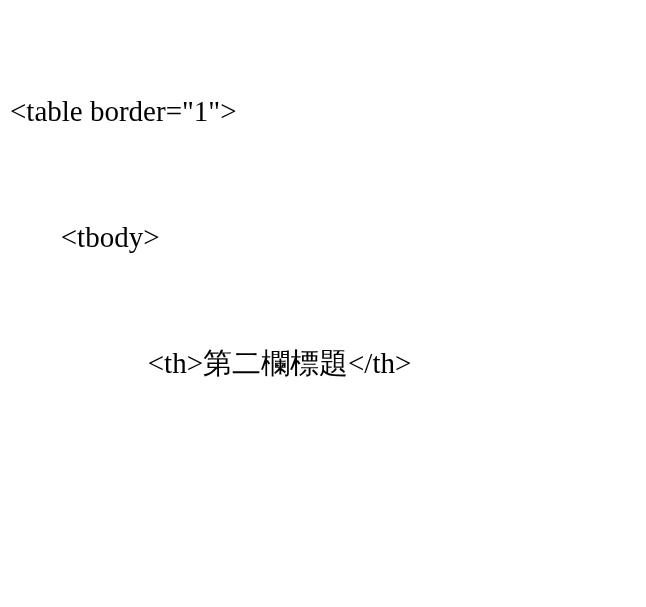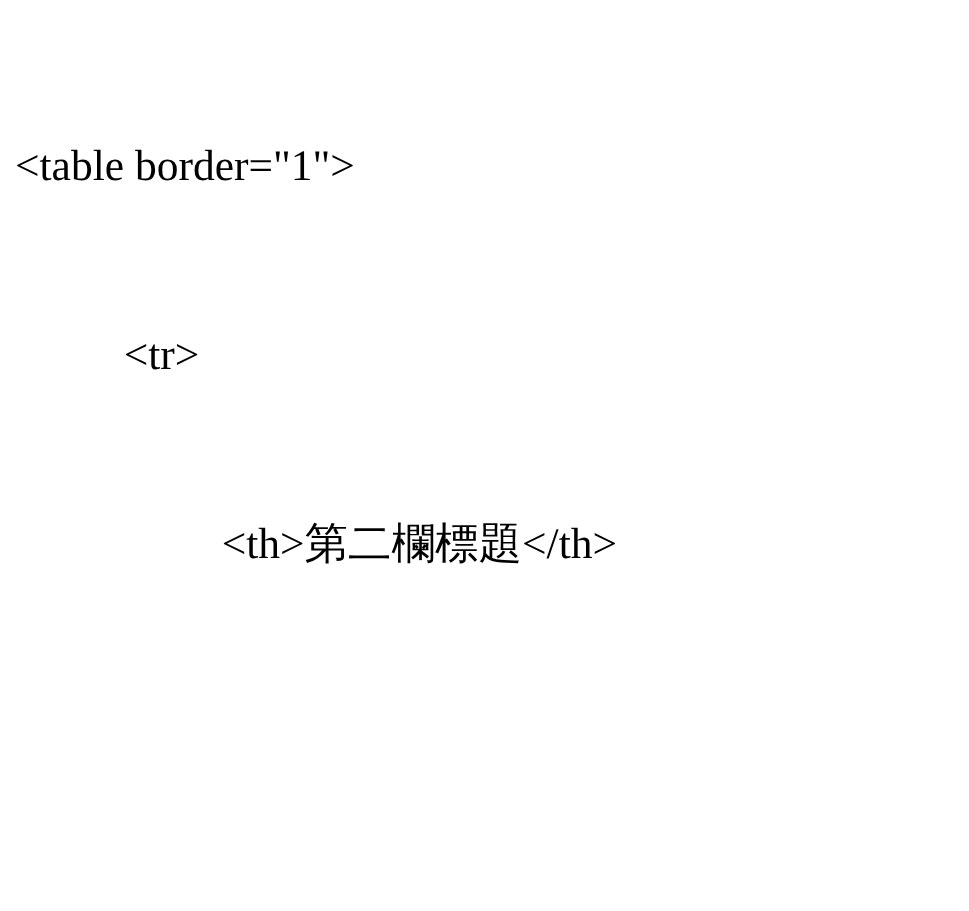--- a/index.html
+++ b/index.html
@@ -23,21 +23,21 @@
     }
     .code-line {
       height: 42px;
     }
   </style>
 </head>
 <body>
 
 <div class="code-block">
   <div class="code-line">&lt;table border="1"&gt;</div>
-  <div class="code-line">          &lt;tr&gt;</div>
+  <div class="code-line">       &lt;tbody&gt;</div>
   <div class="code-line">                   &lt;th&gt;第二欄標題&lt;/th&gt;</div>
   
   
   
   
   
   
   
   
   

